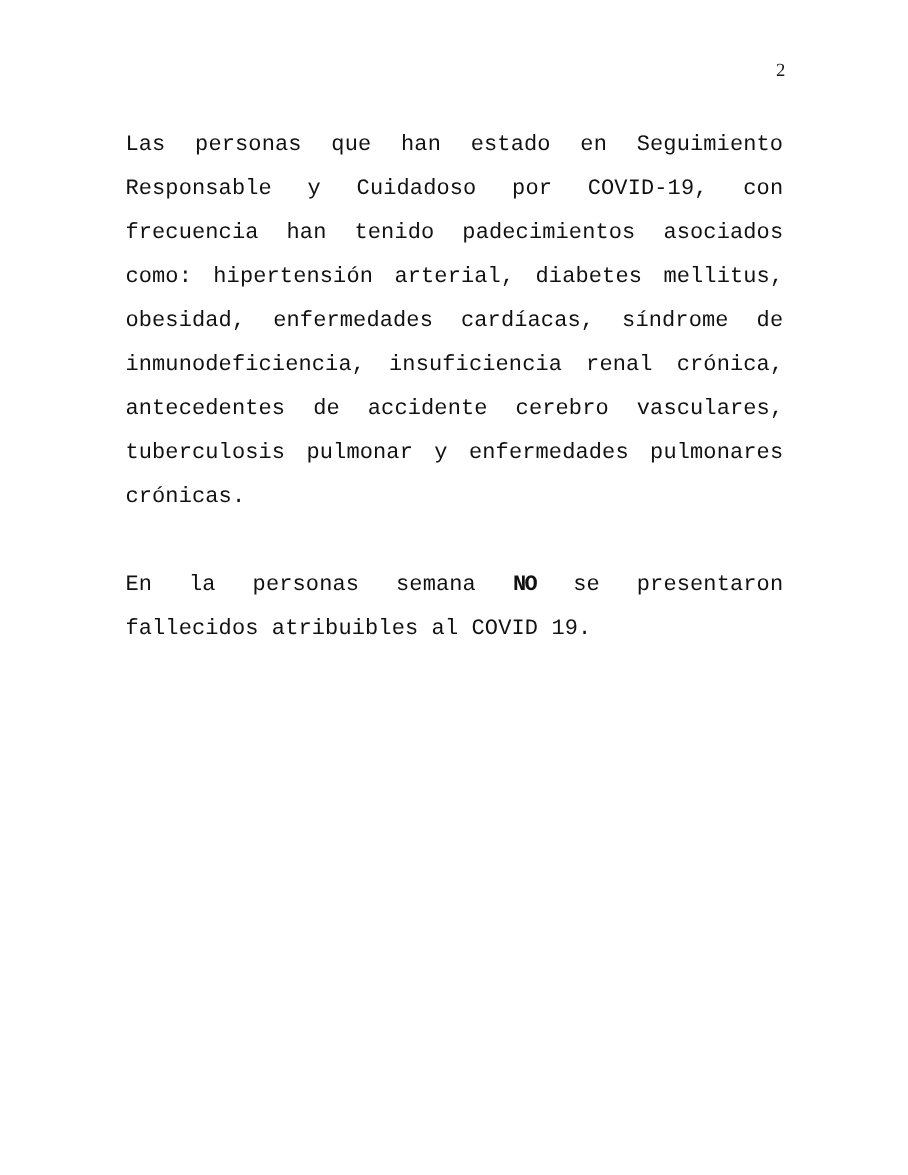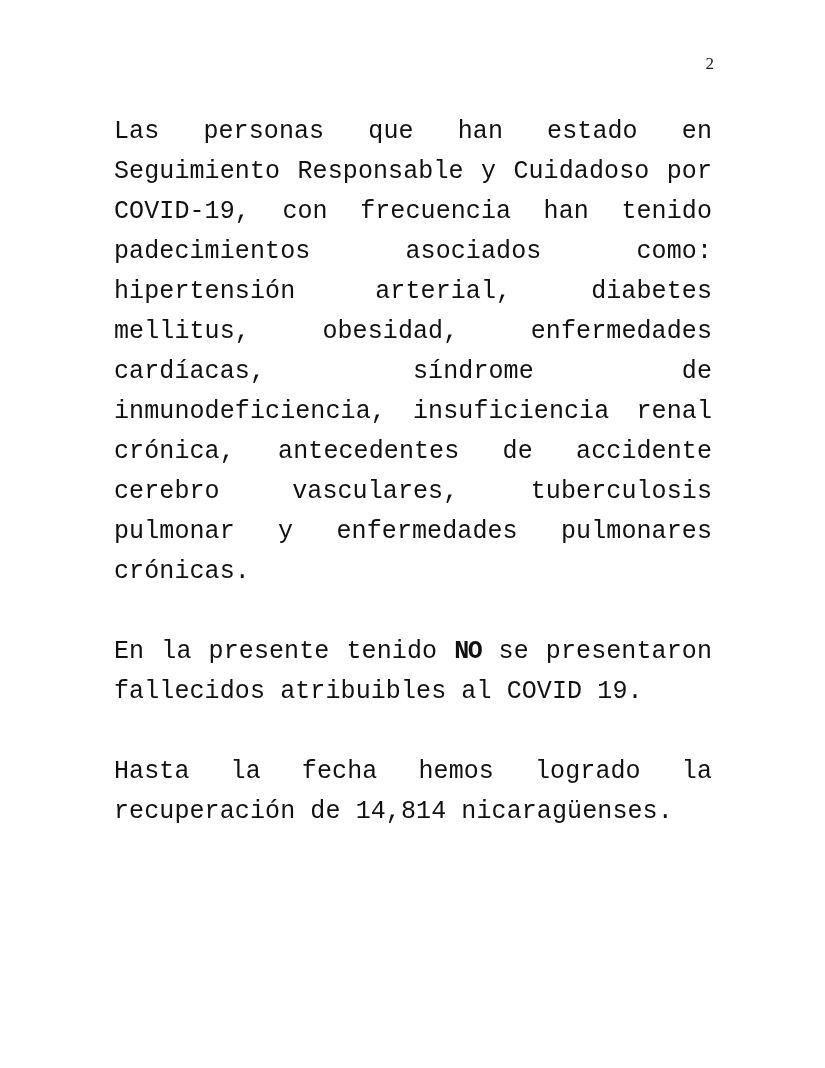--- a/index.html
+++ b/index.html
@@ -34,21 +34,21 @@
   }
   
   .body-block {
     position: absolute;
     top: 112px;
     left: 114px;
     width: 598px;
   }
   .para {
     margin: 0 0 40px 0;
-    font-size: 25px;
+    font-size: 20px;
     line-height: 40px;
     color: #111111;
     text-align: justify;
     text-justify: inter-word;
     letter-spacing: 0.1px;
     word-spacing: 0px;
     white-space: normal;
   }
   .para:last-child {
     margin-bottom: 0;
@@ -64,19 +64,18 @@
 <body>
 
 <div class="page">
 
   <div class="page-number">2</div>
 
   <div class="body-block">
 
     <p class="para">Las personas que han estado en Seguimiento Responsable y Cuidadoso por COVID-19, con frecuencia han tenido padecimientos asociados como: hipertensión arterial, diabetes mellitus, obesidad, enfermedades cardíacas, síndrome de inmunodeficiencia, insuficiencia renal crónica, antecedentes de accidente cerebro vasculares, tuberculosis pulmonar y enfermedades pulmonares crónicas.</p>
 
-    <p class="para"><span>En la presente tenido </span><span class="strong-no">NO</span><span> se presentaron fallecidos atribuibles al COVID 19.</span></p>
+    <p class="para"><span>En la personas semana </span><span class="strong-no">NO</span><span> se presentaron fallecidos atribuibles al COVID 19.</span></p>
 
-    <p class="para">Hasta la fecha hemos logrado la recuperación de 14,814 nicaragüenses.</p>
 
 
   </div>
 </div>
 
 </body></html>

